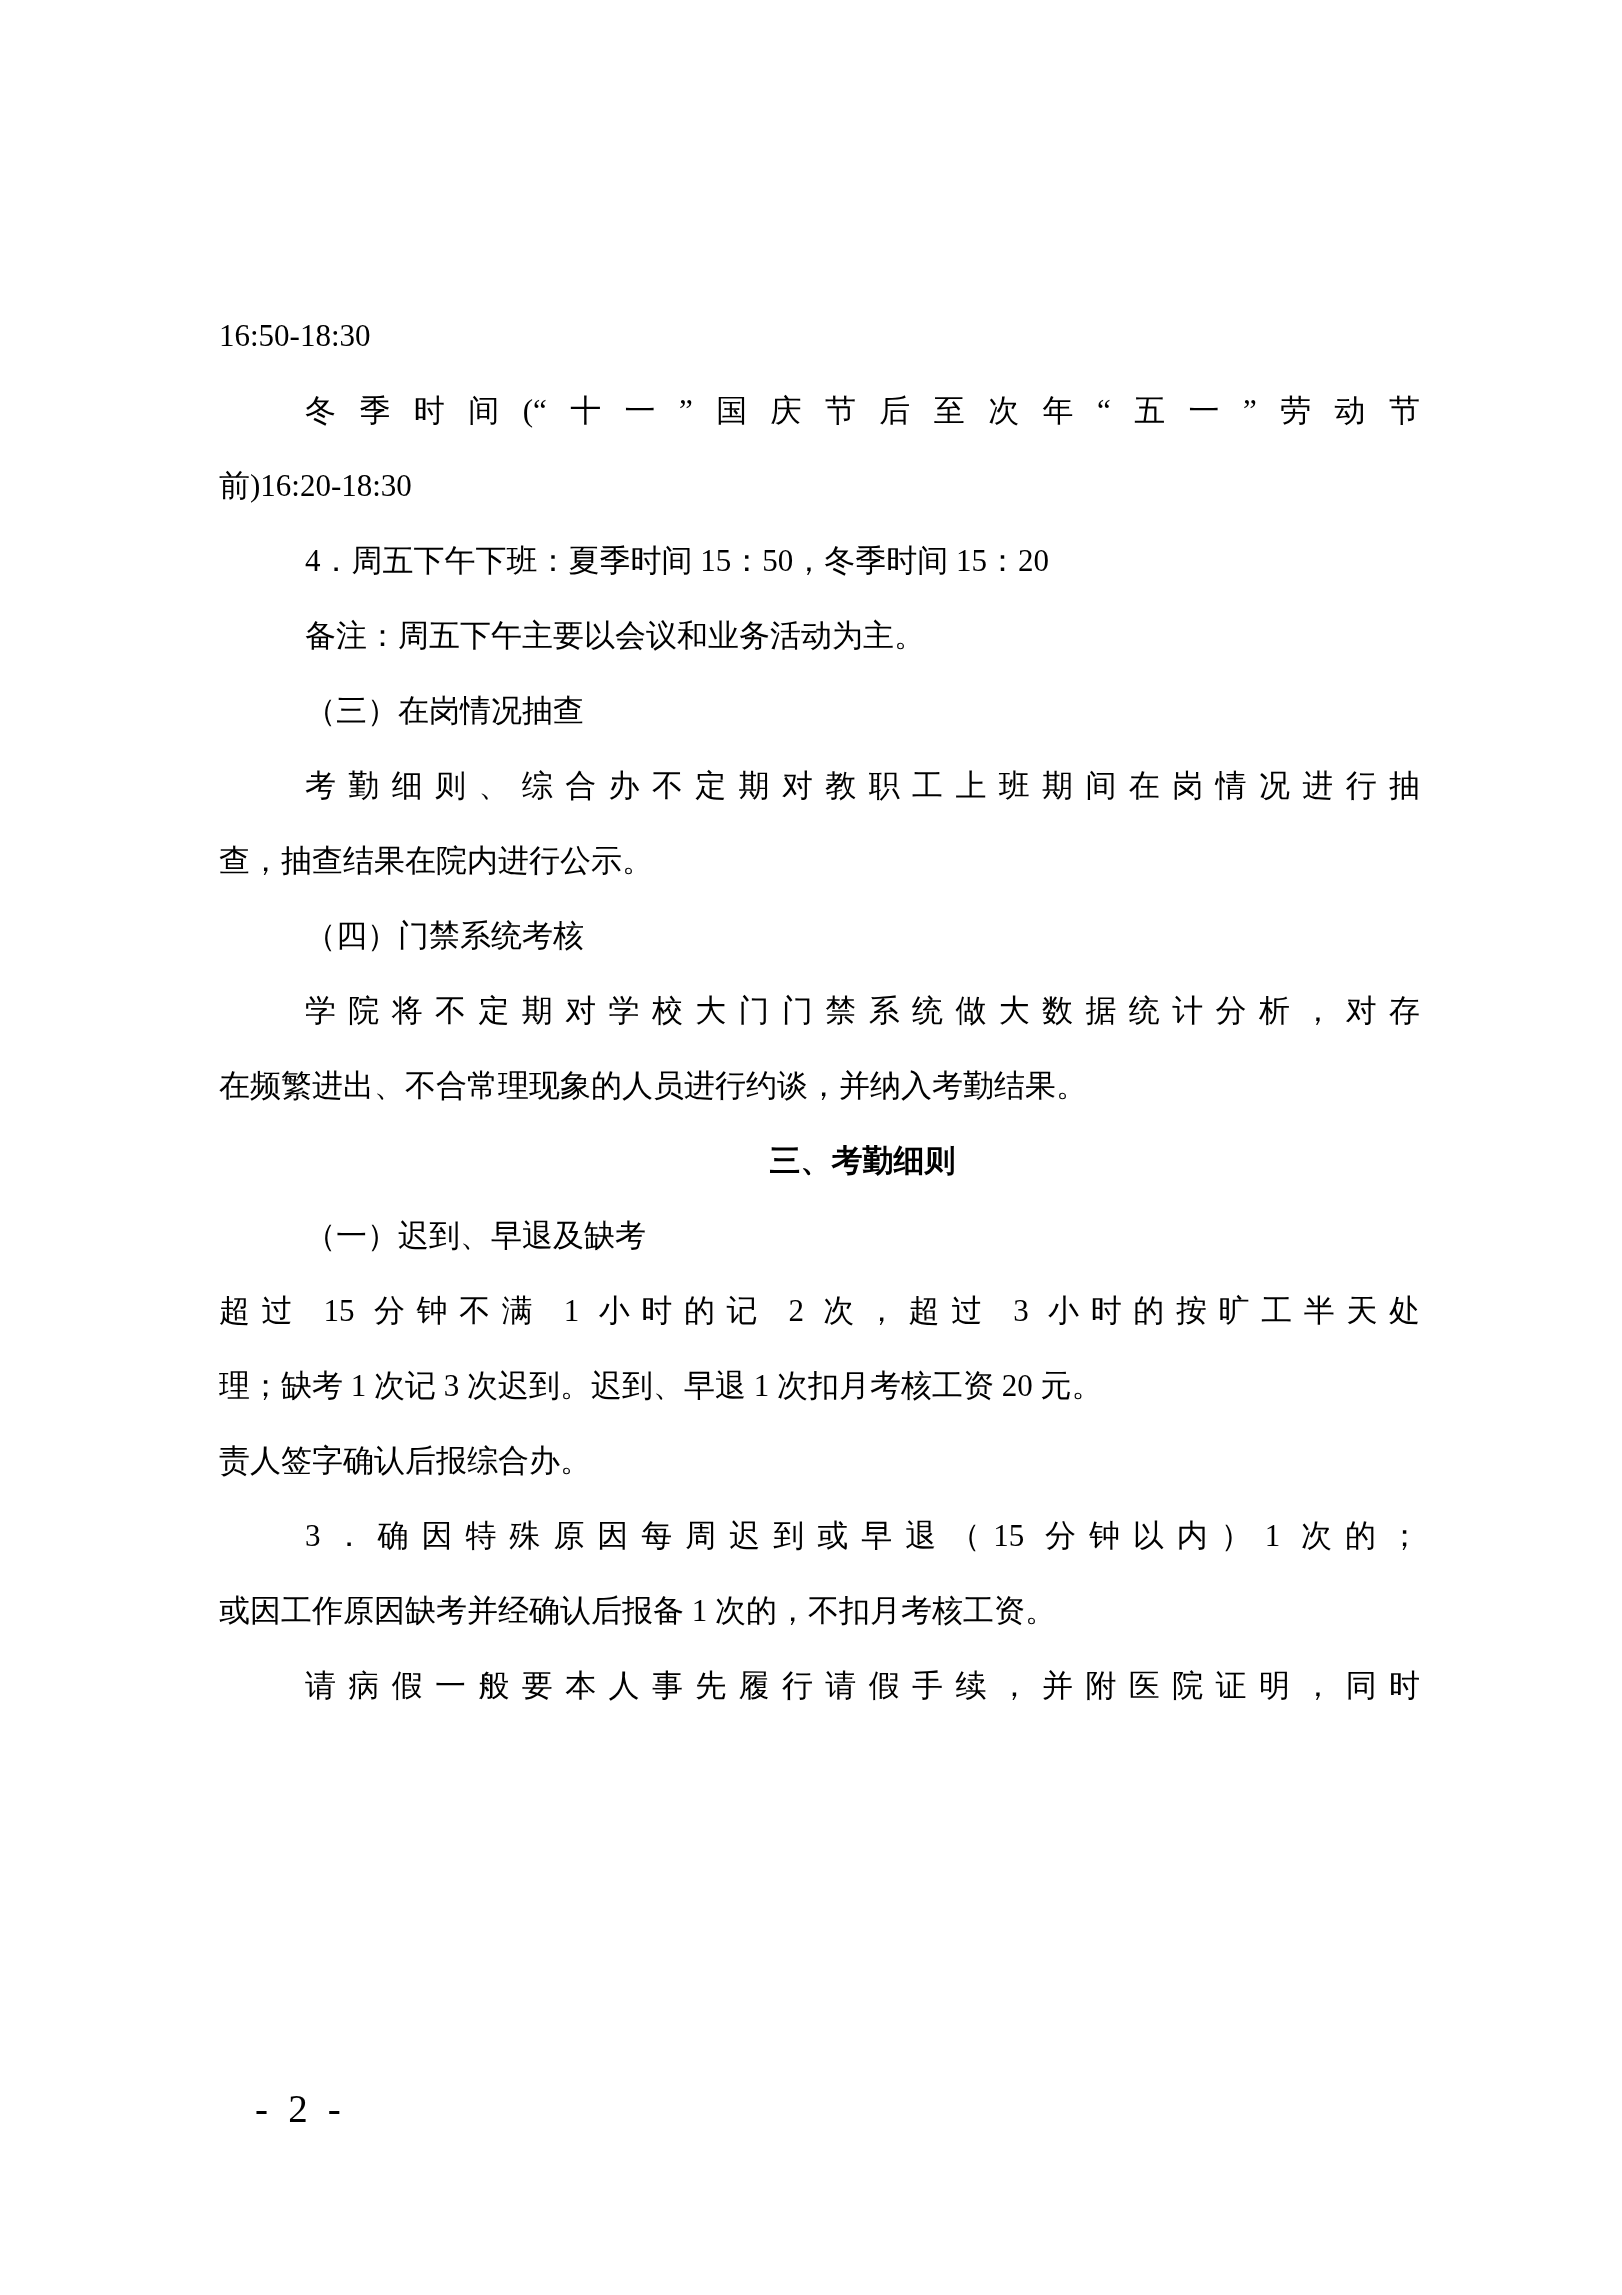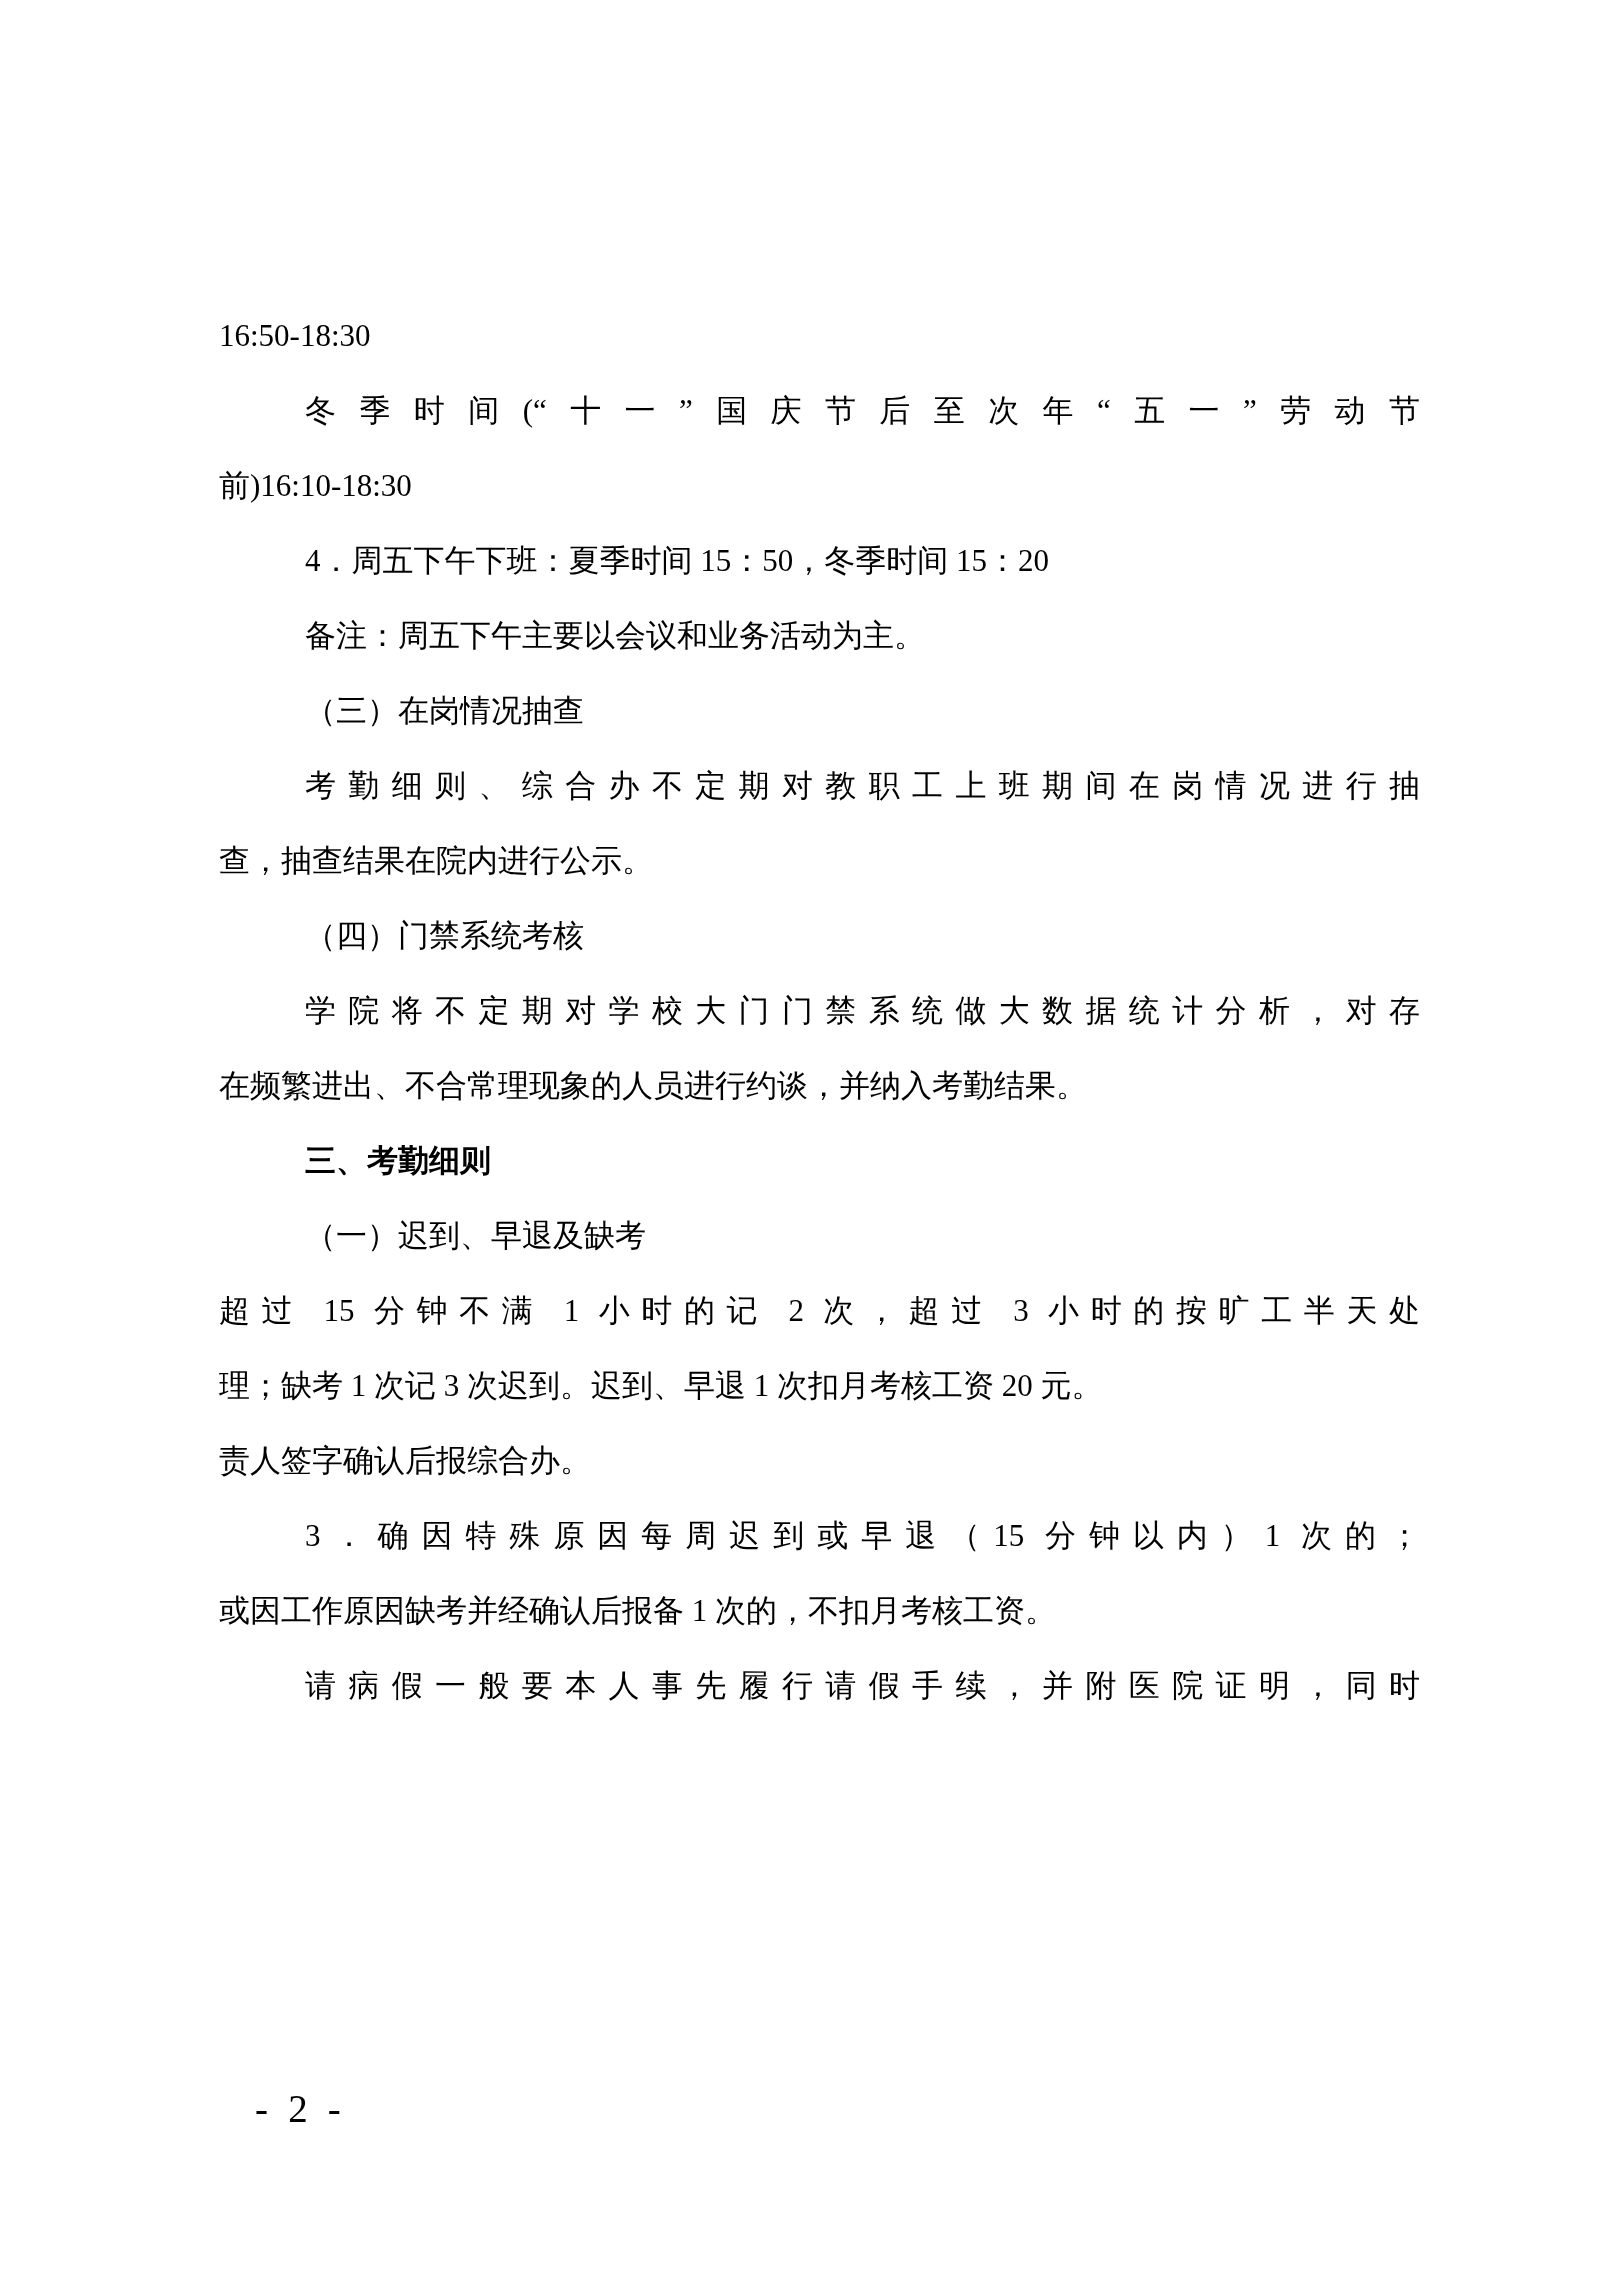--- a/index.html
+++ b/index.html
@@ -36,38 +36,39 @@
   }
   .line.indent {
     text-indent: 86px;
   }
   .line.h-kai {
     font-weight: normal;
   }
   .line.h-hei {
     font-family: "Liberation Sans", "DejaVu Sans", sans-serif;
     font-weight: bold;
+    text-align: center;
   }
   .footer {
     position: absolute;
     left: 255px;
     top: 2087px;
     font-size: 39px;
     line-height: 43px;
     letter-spacing: 5.2px;
   }
 </style>
 </head>
 <body>
 
 <div class="page">
   <div class="text-block" id="text-block">
       <div class="line body">16:50-18:30</div>
       <div class="line body indent justify">冬季时间(“十一”国庆节后至次年“五一”劳动节</div>
-      <div class="line body">前)16:10-18:30</div>
+      <div class="line body">前)16:20-18:30</div>
       <div class="line body indent">4．周五下午下班：夏季时间 15：50，冬季时间 15：20</div>
       <div class="line body indent">备注：周五下午主要以会议和业务活动为主。</div>
       <div class="line h-kai indent">（三）在岗情况抽查</div>
       <div class="line body indent justify">考勤细则、综合办不定期对教职工上班期间在岗情况进行抽</div>
       <div class="line body">查，抽查结果在院内进行公示。</div>
       <div class="line h-kai indent">（四）门禁系统考核</div>
       <div class="line body indent justify">学院将不定期对学校大门门禁系统做大数据统计分析，对存</div>
       <div class="line body">在频繁进出、不合常理现象的人员进行约谈，并纳入考勤结果。</div>
       <div class="line h-hei indent">三、考勤细则</div>
       <div class="line h-kai indent">（一）迟到、早退及缺考</div>

